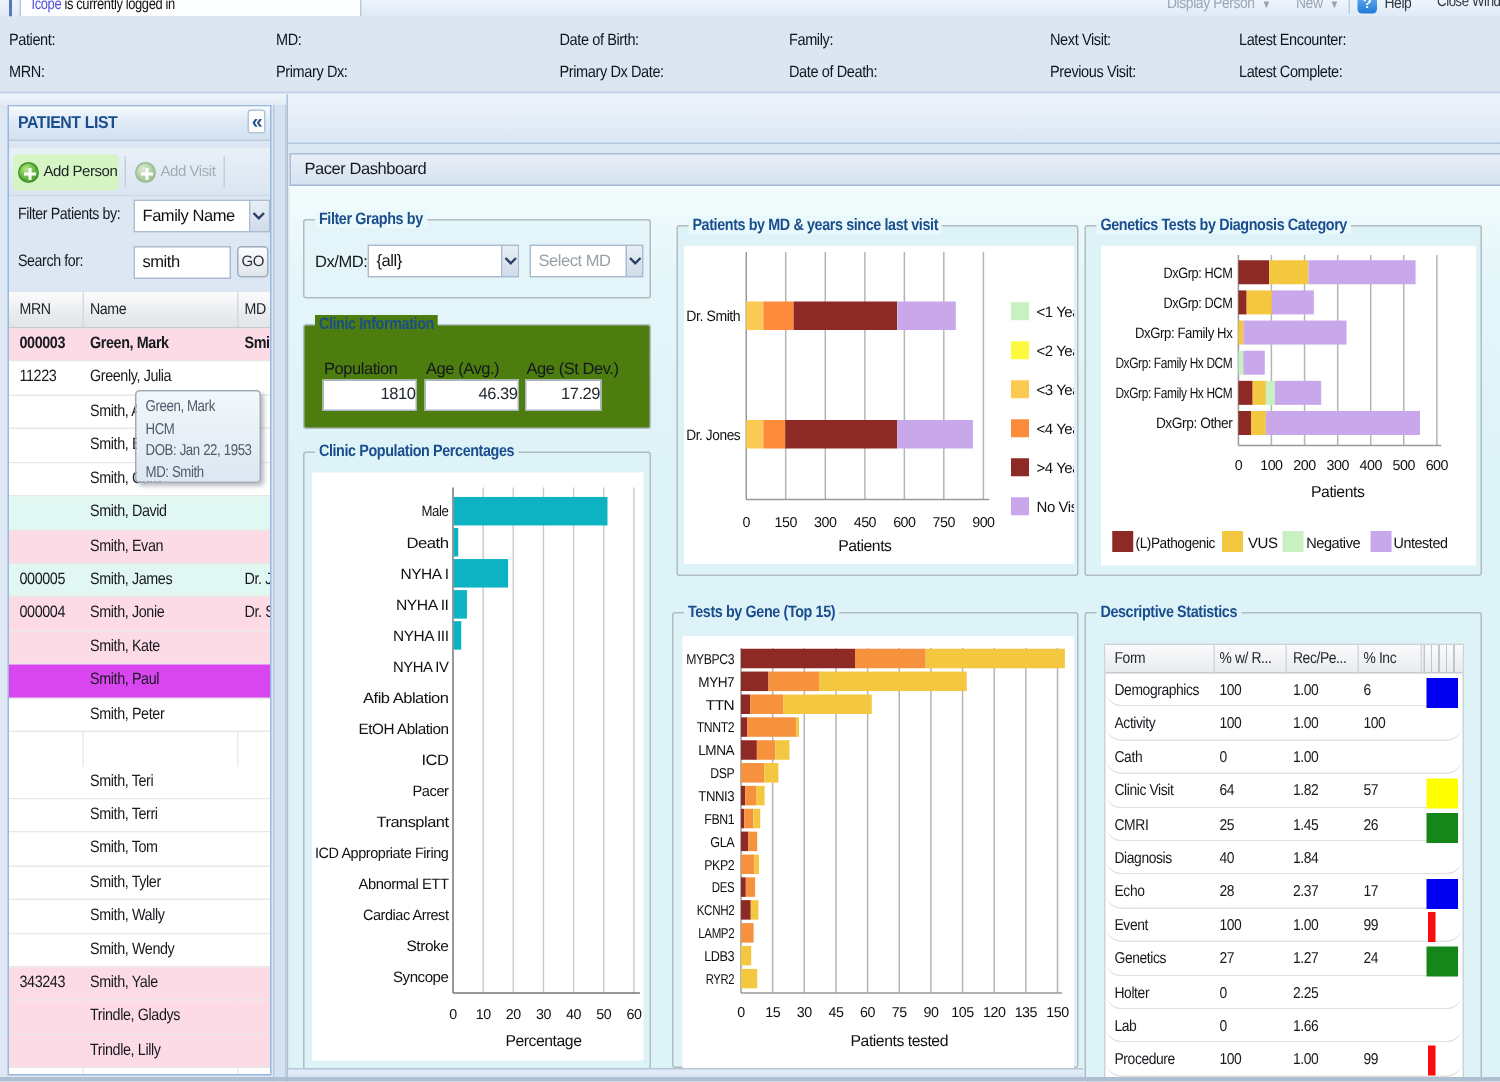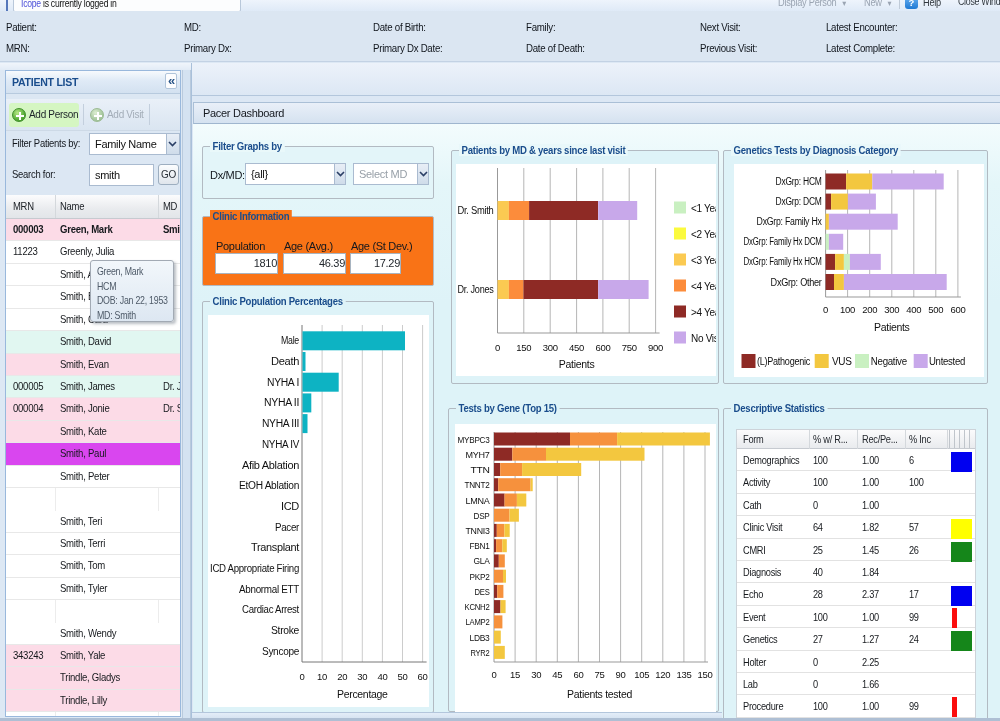--- a/index.html
+++ b/index.html
@@ -53,21 +53,21 @@
 #dbottom { left:192px; top:712px; width:530px; height:9px; background:linear-gradient(#e3edf8,#cfdeee); border-top:1px solid #b3c6dc; }
 #bline { left:0px; top:718px; width:1000px; height:3px; background:#aebfd4; }
 .fs { position:absolute; border:1px solid #b2bac2; border-radius:2px; }
 .fs b { position:absolute; left:7px; top:-7px; background:inherit; padding:0 3px; color:#1a4d8c; font-size:11px; white-space:nowrap; transform:scaleX(0.87); transform-origin:0 0; }
 .white { position:absolute; background:#fff; }
 .ilabel { position:absolute; color:#14181e; }
 .ibox { position:absolute; background:#fff; border:1px solid #a8b4c0; padding:3px 0 0 5px; color:#23282e;text-align:right; }
 #dstable { position:absolute; left:736px; top:429px; width:240px; height:292px; background:#fff; border:1px solid #cdd3d9; font-size:10.5px; }
 #dshead { position:absolute; left:0; top:0; width:238px; height:19px; background:linear-gradient(#fbfbfc,#e9ebee); border-bottom:1px solid #c6cad0; color:#24282e; }
 #dshead span { position:absolute; top:3px; transform:scaleX(0.88); transform-origin:0 0; }
-.drow { position:absolute; left:0; width:238px; height:22.4px; border-bottom:1px solid #e2e2e2; }
+.drow { position:absolute; left:0; width:238px; height:22.4px; border-bottom:1px solid #e2e2e2;border-radius:11px; }
 .dc { position:absolute; top:5px; color:#16191d; transform:scaleX(0.88); transform-origin:0 0; }
 #dstripes { position:absolute; left:212px; top:0; width:25px; height:18px; background:repeating-linear-gradient(90deg,#c0c5cb 0 1px,rgba(0,0,0,0) 1px 5px); }
 </style></head>
 <body>
 <div class="abs" id="topbar"></div>
 <div class="abs" style="left:6px;top:0;width:2px;height:11px;background:#5577bb"></div>
 <div class="abs" id="msgbox"><i><b>Icope</b> is currently logged in</i></div>
 <div class="abs topitem" style="left:778px">Display Person&nbsp;&nbsp;<span style="font-size:7.5px">▼</span></div>
 <div class="abs topitem" style="left:864px">New&nbsp;&nbsp;<span style="font-size:7.5px">▼</span></div>
 <div class="abs" style="left:899px;top:-3px;width:1px;height:12px;background:#c0cbd8"></div>
@@ -106,21 +106,21 @@
       <svg width="9" height="6">
         <path d="M1 1 L4.5 4.5 L8 1" stroke="#2b3f66" stroke-width="1.6" fill="none"></path>
       </svg>
     </span></div>
 <div class="selbox" style="left:353px;top:163px;width:76px;height:22px;padding:4px 0 0 5px;color:#98a0a8">Select MD<span class="trig">
       <svg width="9" height="6">
         <path d="M1 1 L4.5 4.5 L8 1" stroke="#2b3f66" stroke-width="1.6" fill="none"></path>
       </svg>
     </span></div>
 
-<div class="fs" style="left:202px;top:216px;width:232px;height:70px;background:#f97316">
+<div class="fs" style="left:202px;top:216px;width:232px;height:70px;background:#4d7c0f">
     <b>Clinic Information</b>
   </div>
 <div class="abs ilabel" style="left:216px;top:240px">Population</div>
 <div class="abs ilabel" style="left:284px;top:240px">Age (Avg.)</div>
 <div class="abs ilabel" style="left:351px;top:240px">Age (St Dev.)</div>
 <div class="ibox" style="left:215px;top:253px;width:63px;height:21px">1810</div>
 <div class="ibox" style="left:283px;top:253px;width:63px;height:21px">46.39</div>
 <div class="ibox" style="left:350px;top:253px;width:51px;height:21px">17.29</div>
 
 <div class="fs" style="left:202px;top:301px;width:232px;height:412px;background:#def3f8">
@@ -557,20 +557,25 @@
 <div class="prow" style="top:360.3px;background:#ffffff;font-weight:normal">
         <span class="pc1"></span>
         <span class="pc2">Smith, Tom</span>
         <span class="pc3"></span>
       </div>
 <div class="prow" style="top:382.7px;background:#ffffff;font-weight:normal">
         <span class="pc1"></span>
         <span class="pc2">Smith, Tyler</span>
         <span class="pc3"></span>
       </div>
+<div class="prow" style="top:405.1px;background:#ffffff;font-weight:normal">
+        <span class="pc1"></span>
+        <span class="pc2">Smith, Wally</span>
+        <span class="pc3"></span>
+      </div>
 <div class="prow" style="top:427.6px;background:#ffffff;font-weight:normal">
         <span class="pc1"></span>
         <span class="pc2">Smith, Wendy</span>
         <span class="pc3"></span>
       </div>
 <div class="prow" style="top:450.0px;background:#fcdbe7;font-weight:normal">
         <span class="pc1">343243</span>
         <span class="pc2">Smith, Yale</span>
         <span class="pc3"></span>
       </div>

